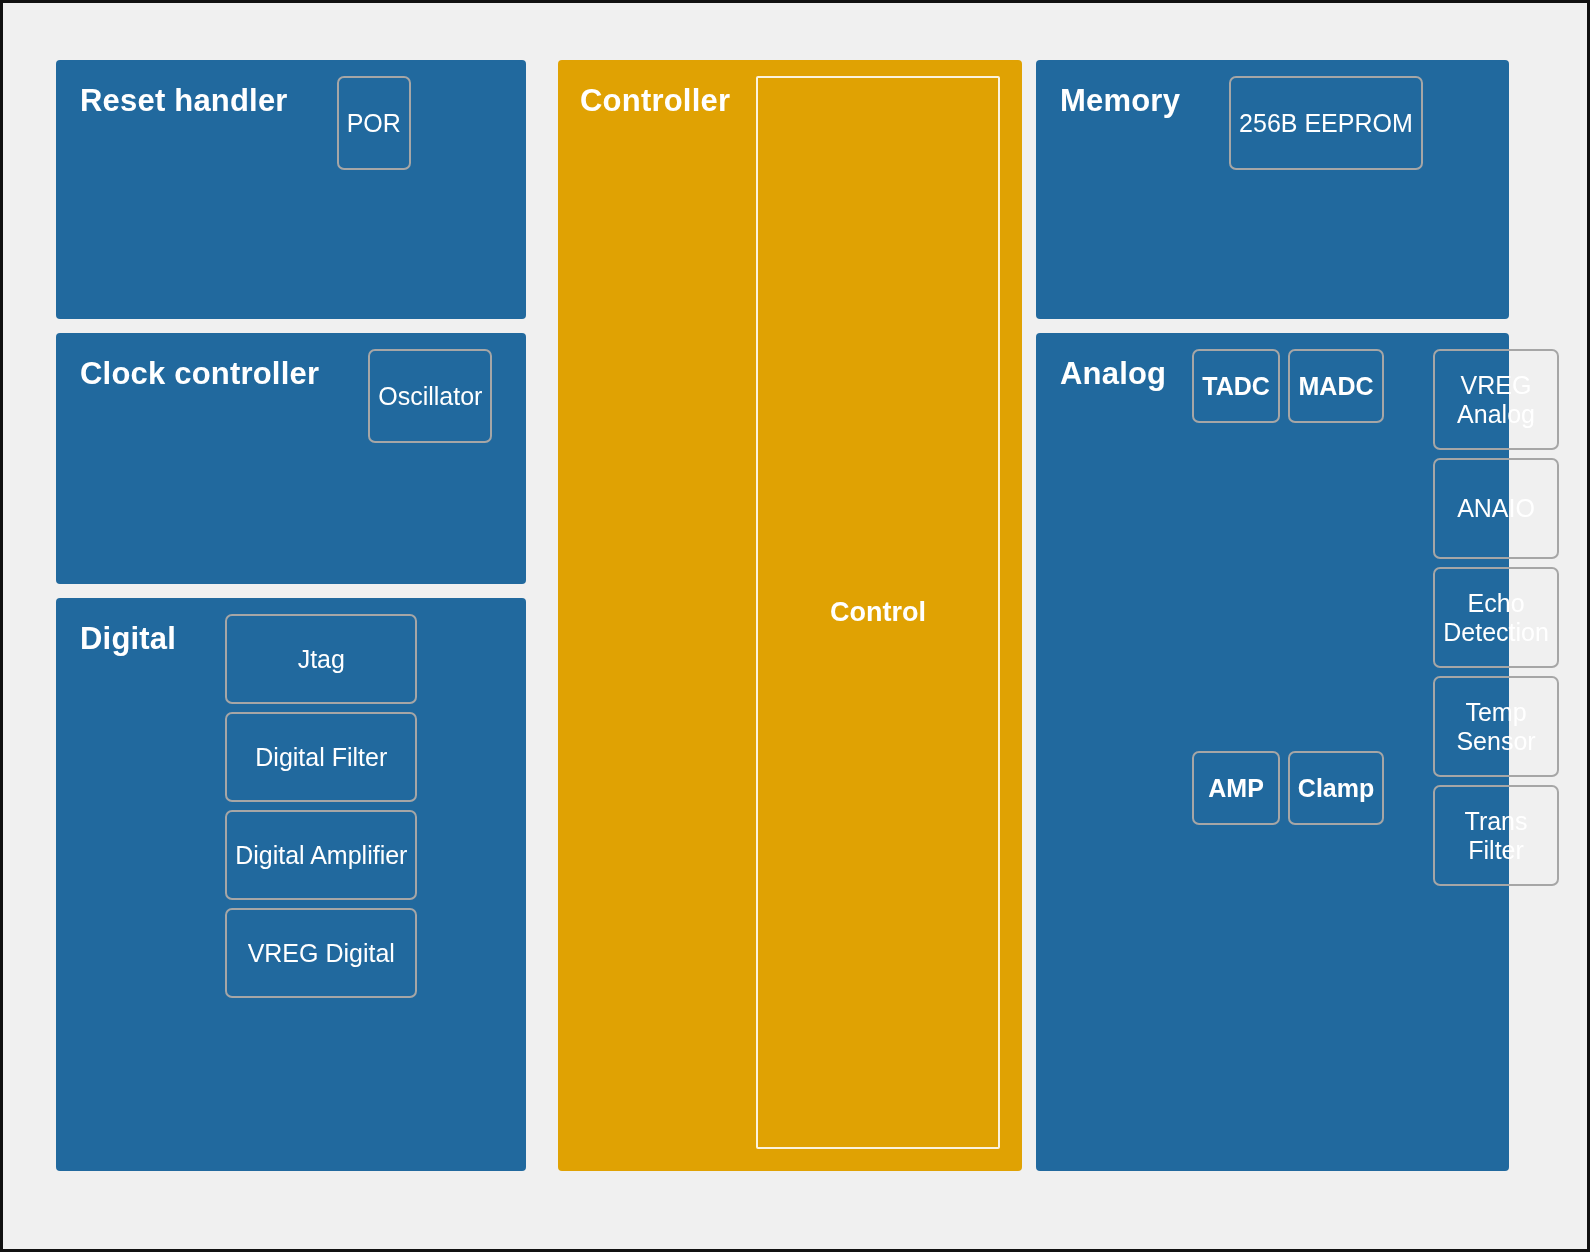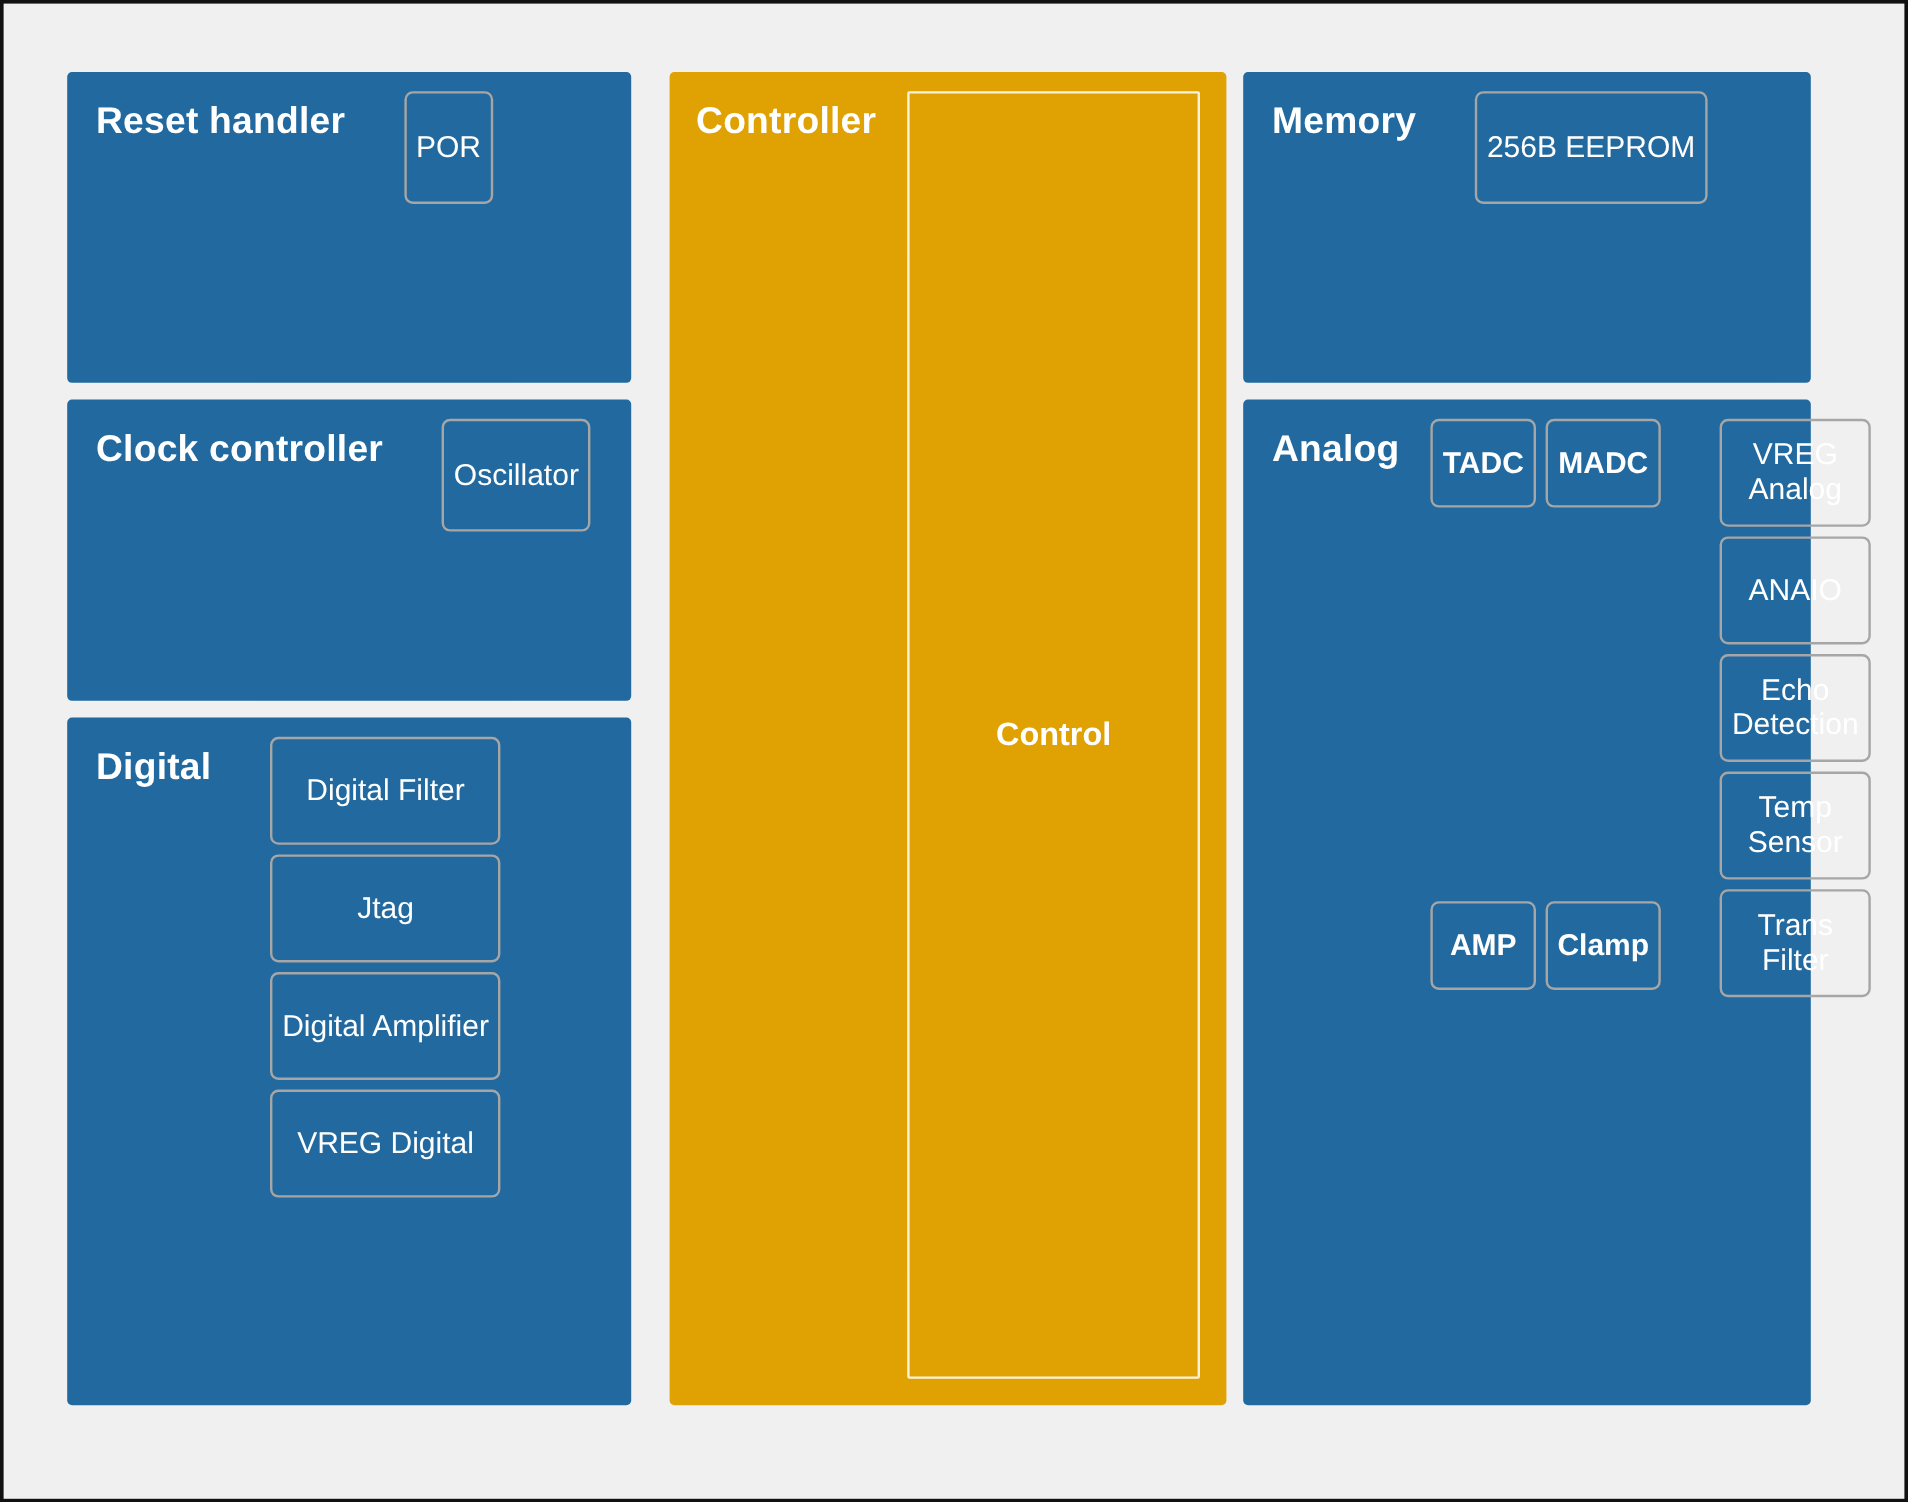--- a/index.html
+++ b/index.html
@@ -125,21 +125,21 @@
   }
 
   
   .analog-grid {
     display: grid;
     grid-template-columns: 1fr 1fr;
     gap: 8px;
     margin-bottom: 8px;
   }
   .analog-grid .sub { height: 74px; font-weight: bold; }
-  .group-analog .sub-row { height: 90px; }
+  .group-analog .sub-row { height: 101px; }
   .group-analog .subblocks { gap: 8px; }
 </style>
 </head>
 <body>
 
 <div class="diagram">
 
   <div class="col col-left">
 
     <div class="group group-reset">
@@ -152,22 +152,22 @@
     <div class="group group-clock">
       <div class="group-title">Clock controller</div>
       <div class="subblocks">
         <div class="sub">Oscillator</div>
       </div>
     </div>
 
     <div class="group group-digital">
       <div class="group-title">Digital</div>
       <div class="subblocks">
+        <div class="sub">Jtag</div>
         <div class="sub">Digital Filter</div>
-        <div class="sub">Jtag</div>
         <div class="sub">Digital Amplifier</div>
         <div class="sub">VREG Digital</div>
       </div>
     </div>
 
   </div>
 
   <div class="col col-mid">
     <div class="group accent group-controller">
       <div class="group-title">Controller</div>

